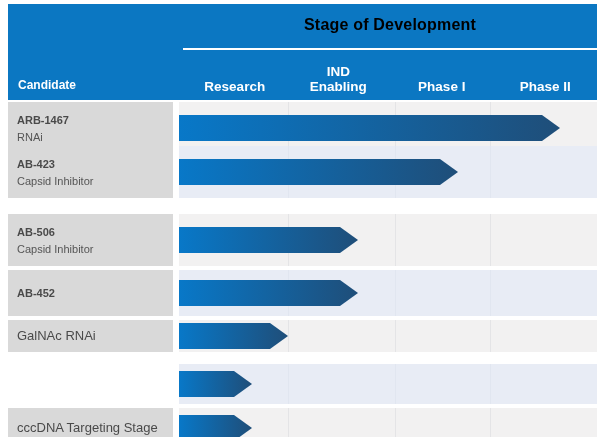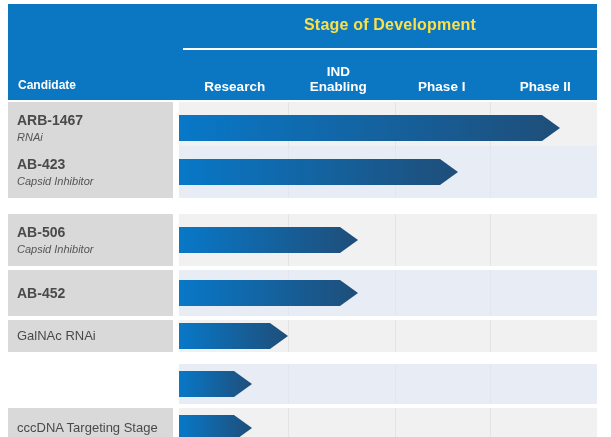--- a/index.html
+++ b/index.html
@@ -2,38 +2,38 @@
 <html><head>
 <meta charset="utf-8">
 <style>
   html,body{margin:0;padding:0;background:#ffffff;}
   body{width:611px;height:437px;overflow:hidden;font-family:"Liberation Sans",sans-serif;}
   #chart{position:relative;width:611px;height:437px;background:#ffffff;}
 
   
   .hdr{position:absolute;left:8px;top:4px;width:589px;height:96px;background:#0b77c2;}
   .hdr-title{position:absolute;left:175px;top:12px;width:414px;text-align:center;
-             color:#fde047;font-size:16px;font-weight:bold;letter-spacing:.2px;}
+             color:#000000;font-size:16px;font-weight:bold;letter-spacing:.2px;}
   .hdr-rule{position:absolute;left:175px;top:44px;width:414px;height:2px;background:#ffffff;}
   .hdr-candidate{position:absolute;left:10px;top:74px;color:#ffffff;
                  font-size:12px;font-weight:bold;}
   .stagecols{position:absolute;left:175px;top:50px;width:414px;height:46px;
              display:flex;align-items:flex-end;}
   .stagecol{flex:1 1 0;text-align:center;color:#ffffff;font-size:13.5px;font-weight:bold;
             line-height:15px;padding-bottom:6px;margin-top:48px;}
   .stagecol span{display:block;}
 
   
   .body{position:absolute;left:8px;top:102px;width:589px;height:330px;}
   .row{position:absolute;left:0;width:589px;}
   .namecell{position:absolute;left:0;top:0;width:165px;height:100%;
             background:#d9d9d9;box-sizing:border-box;padding:0 0 0 9px;
             display:flex;flex-direction:column;justify-content:center;}
-  .nm-main{color:#4a4a4a;font-size:14px;font-weight:bold;line-height:17px;}
-  .nm-sub{color:#555555;font-size:11px;font-style:italic;line-height:15px;margin-top:1px;}
+  .nm-main{color:#4a4a4a;font-size:11px;font-weight:bold;line-height:17px;}
+  .nm-sub{color:#555555;font-size:11px;line-height:15px;margin-top:1px;}
   .nm-plain{color:#4a4a4a;font-size:13px;line-height:16px;}
 
   .track{position:absolute;left:171px;top:0;width:418px;height:100%;}
   .track.alt0{background:#f2f1f1;}
   .track.alt1{background:#e8ecf5;}
   .vline{position:absolute;top:0;width:1px;height:100%;background:#e4e4e6;}
   .track.alt1 .vline{background:#e1e6f0;}
 
   .bar{position:absolute;height:26px;top:50%;transform:translateY(-13px);left:8px;}
   .bar svg{display:block;}

